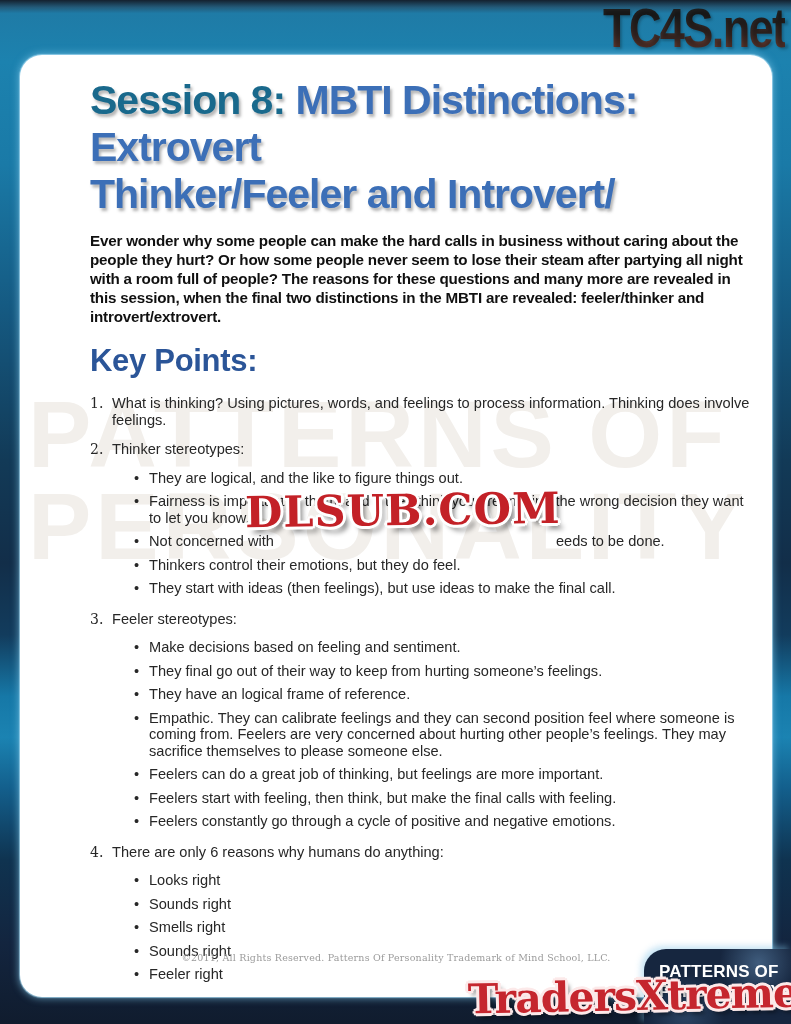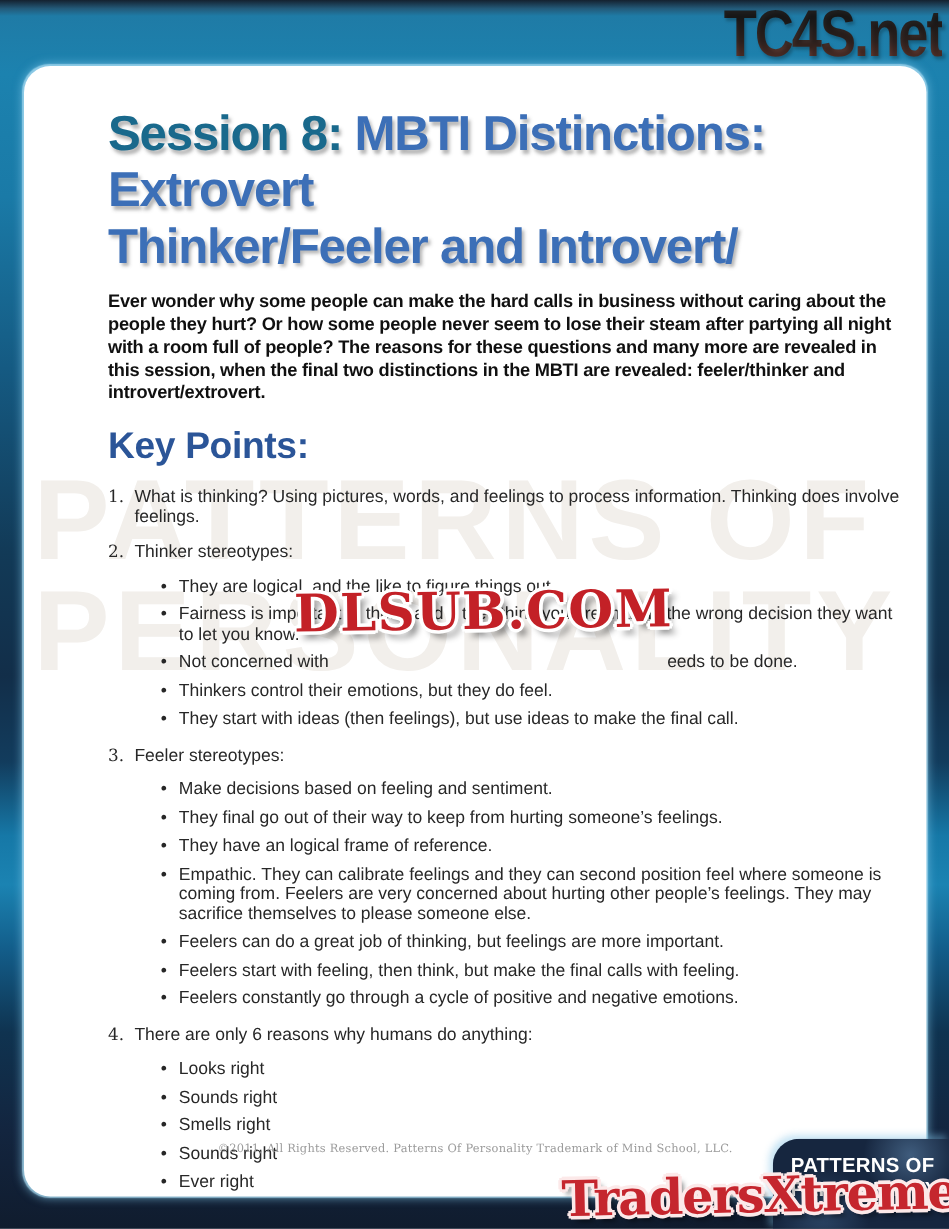--- a/index.html
+++ b/index.html
@@ -18,21 +18,21 @@
   .page {
     position:absolute; left:20px; top:55px; width:752px; bottom:27px;
     background:#ffffff; border-radius:22px; overflow:hidden;
     box-shadow:0 0 7px 2px rgba(130,200,235,.55), 0 0 1px 1px rgba(200,235,250,.7);
   }
   .bg-watermark {
     position:absolute; top:333px; left:8px; width:760px; z-index:0;
     font-size:95px; line-height:92px; font-weight:bold; letter-spacing:4px;
     color:#f2efeb; white-space:nowrap; overflow:hidden; user-select:none;
   }
-  .content { position:relative; z-index:1; padding:33px 36px 0 70px; }
+  .content { position:relative; z-index:1; padding:22px 36px 0 70px; }
 
   
   .doc-title {
     font-size:41px; line-height:47px; font-weight:bold; letter-spacing:-1px;
     text-shadow:2px 3px 3px rgba(90,90,90,.45);
     margin-bottom:13px;
   }
   .title-teal { color:#19698c; }
   .title-blue { color:#3c6fb7; }
 
@@ -154,21 +154,21 @@
           <div class="bullet-item"><span class="dot">•</span><span>Feelers can do a great job of thinking, but feelings are more important.</span></div>
           <div class="bullet-item"><span class="dot">•</span><span>Feelers start with feeling, then think, but make the final calls with feeling.</span></div>
           <div class="bullet-item"><span class="dot">•</span><span>Feelers constantly go through a cycle of positive and negative emotions.</span></div>
         </div>
         <div class="num-item"><span class="num">4.</span><span>There are only 6 reasons why humans do anything:</span></div>
         <div class="bullets">
           <div class="bullet-item"><span class="dot">•</span><span>Looks right</span></div>
           <div class="bullet-item"><span class="dot">•</span><span>Sounds right</span></div>
           <div class="bullet-item"><span class="dot">•</span><span>Smells right</span></div>
           <div class="bullet-item"><span class="dot">•</span><span>Sounds right</span></div>
-          <div class="bullet-item"><span class="dot">•</span><span>Ever right</span></div>
+          <div class="bullet-item"><span class="dot">•</span><span>Feeler right</span></div>
         </div>
       </div>
   </div>
 
   <div class="wm-dlsub">DLSUB.COM</div>
 
   <div class="footer">©2011, All Rights Reserved. Patterns Of Personality Trademark of Mind School, LLC.</div>
 </div>
 
 <div class="wm-tc4s">TC4S.net</div>

